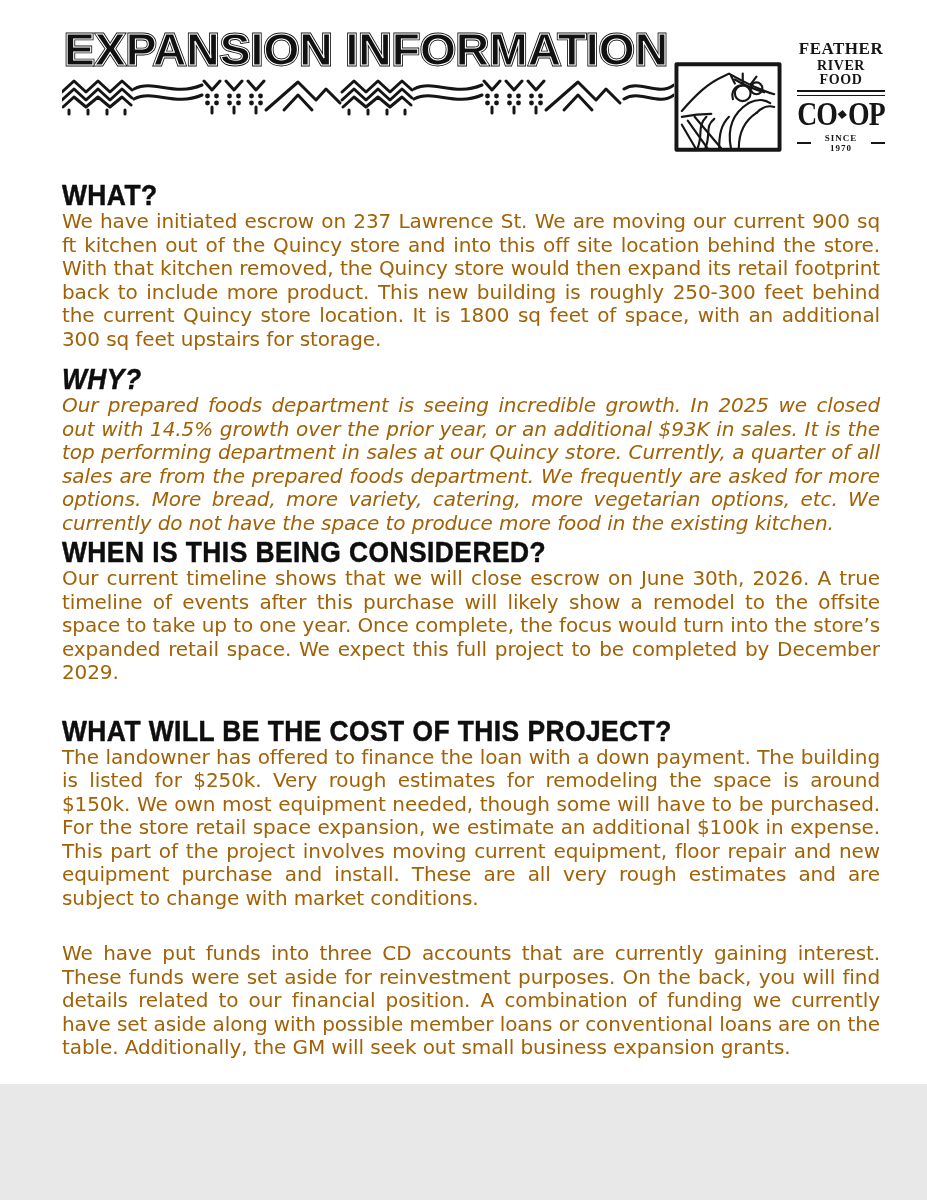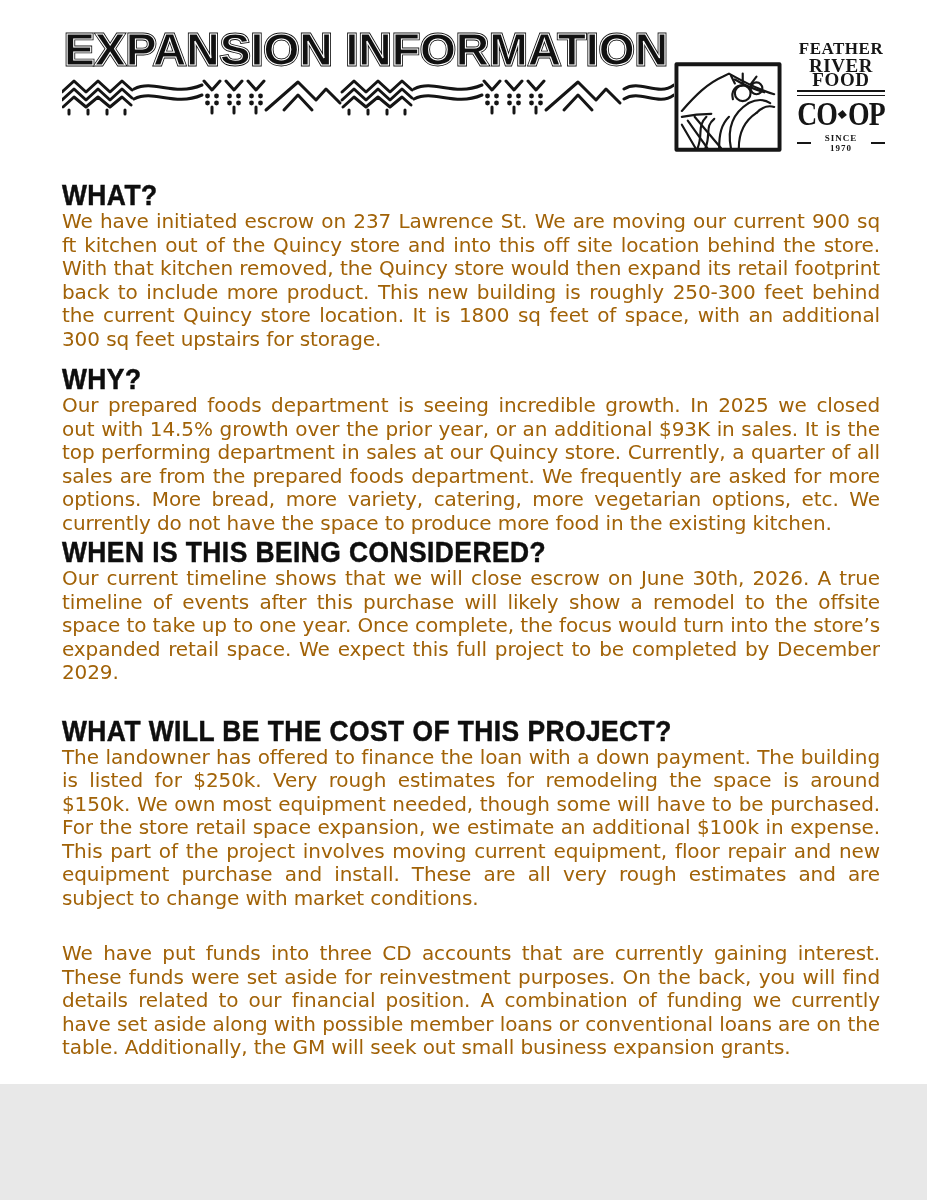--- a/index.html
+++ b/index.html
@@ -19,42 +19,42 @@
   .hdr-left{width:612px;}
   .title-svg{display:block;}
   .divider-svg{display:block;margin-top:2px;}
   
   .logo{display:flex;gap:15px;margin-top:2px;align-items:flex-end;}
   .logo-text{
     width:88px;text-align:center;color:#161616;
     font-family:"Liberation Serif",serif;font-weight:bold;margin-top:12px;
   }
   .logo-l1{font-size:17px;letter-spacing:0.5px;line-height:18px;}
-  .logo-l2{font-size:19px;letter-spacing:0.6px;line-height:14px;margin-top:1px;}
+  .logo-l2{font-size:14px;letter-spacing:0.6px;line-height:14px;margin-top:1px;}
   .logo-rule{height:3px;border-top:2px solid #161616;border-bottom:1px solid #161616;margin:3px 0 1px 0;}
   .logo-coop{
     display:flex;align-items:center;justify-content:center;
     font-size:33px;line-height:34px;letter-spacing:-1px;
     transform:scaleX(0.84);transform-origin:50% 50%;
     white-space:nowrap;
   }
   .dmd{
     display:inline-block;width:7px;height:7px;background:#161616;
     transform:rotate(45deg) skewX(-12deg);margin:0 3px;flex:0 0 auto;
   }
   .logo-since{
     display:flex;align-items:center;justify-content:center;gap:4px;
     font-size:9px;letter-spacing:1px;margin-top:2px;color:#161616;
   }
   .sdash{width:14px;height:2px;background:#161616;flex:0 0 auto;}
   
   main{display:block;}
   .sec{margin:0;}
   .sec-0{margin-top:28px;}
-  .sec-1{margin-top:14px;}
+  .sec-1{margin-top:14px;font-style:italic;}
   .sec-2{margin-top:3px;}
   .sec-3{margin-top:32px;}
   .sec-4{margin-top:32px;}
   .sec h2{
     margin:0 0 2px 0;line-height:27px;font-size:30px;
     font-family:"Liberation Sans",sans-serif;font-weight:700;
     color:#0e0e0e;-webkit-text-stroke:0.5px #0e0e0e;
     letter-spacing:0.5px;white-space:nowrap;
   }
   .sec h2 .hx{display:inline-block;transform:scaleX(0.88);transform-origin:0 50%;}

